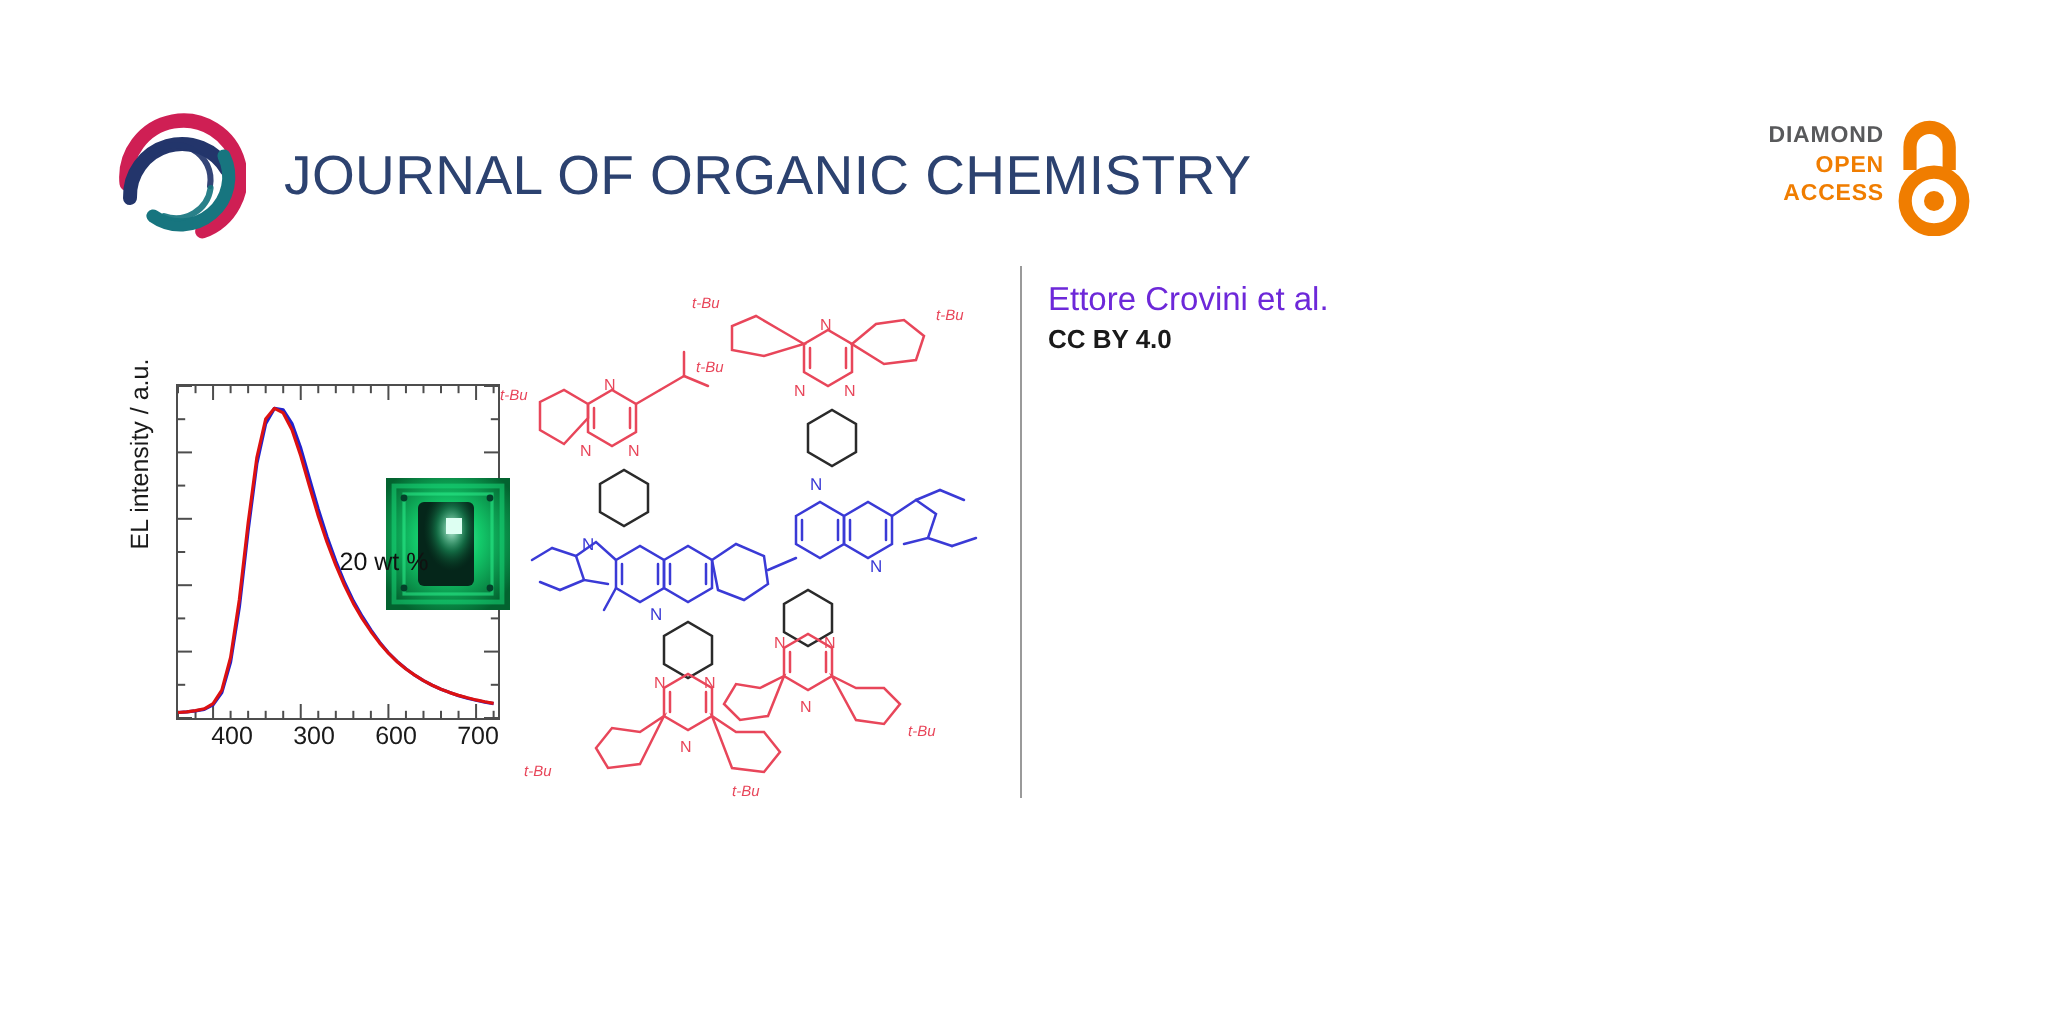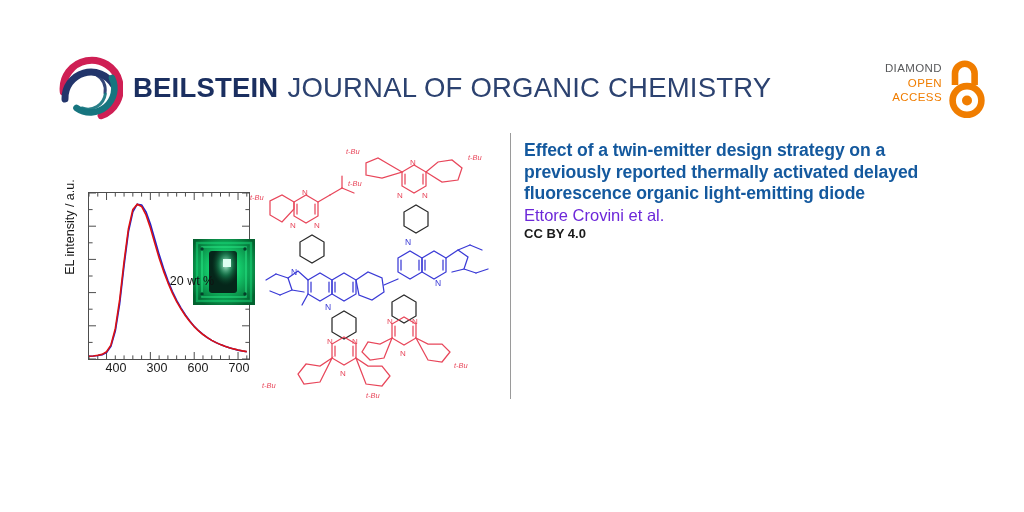--- a/index.html
+++ b/index.html
@@ -58,21 +58,21 @@
     width: 120px; height: 62px;
   }
   #oa-textblock {
     position: absolute;
     right: 46px; top: 1px;
     text-align: right;
     line-height: 1.28;
   }
   .oa-line {
     font-size: 11.5px;
-    font-weight: normal;
+    font-weight: bold;
     letter-spacing: 0.4px;
     display: block;
     margin-left: 36px;
   }
   .oa-diamond { color: #58595b; }
   .oa-orange  { color: #f07d00; }
   #oa-lock {
     position: absolute;
     right: 0px; top: 0px;
     width: 42px; height: 58px;
@@ -222,21 +222,20 @@
 
       <path d="M 21.0 22.0
                A 17.5 17.5 0 0 1 50.0 38.0" fill="none" stroke="#23356b" stroke-width="3.0" stroke-linecap="round" opacity="0.92"></path>
 
       <path d="M 50.3 39.0
                A 17.5 17.5 0 0 1 27.0 53.0" fill="none" stroke="#17757f" stroke-width="3.0" stroke-linecap="round" opacity="0.92"></path>
     </svg>
   </div>
 
   <div id="journal-wordmark">
-    <span class="wm-bold">BEILSTEIN</span>
     <span class="wm-light">JOURNAL OF ORGANIC CHEMISTRY</span>
   </div>
 
   <div id="oa-badge">
     <div id="oa-textblock">
       <span class="oa-line oa-diamond">DIAMOND</span>
       <span class="oa-line oa-orange">OPEN</span>
       <span class="oa-line oa-orange">ACCESS</span>
     </div>
     <div id="oa-lock">
@@ -457,19 +456,18 @@
         <text x="212" y="230" font-size="7.5" fill="#e8465a" stroke="none" font-style="italic" font-family="'Liberation Sans',sans-serif">t-Bu</text>
       </g>
     </svg>
   </div>
 </div>
 
 <div id="divider"></div>
 
 <div id="article-meta">
 
-  <div id="article-title">Effect of a twin-emitter design strategy on a previously reported thermally activated delayed fluorescence organic light-emitting diode</div>
 
   <div id="article-authors">Ettore Crovini et al.</div>
 
 
   <div id="article-license">CC BY 4.0</div>
 </div>
 
 </body></html>

